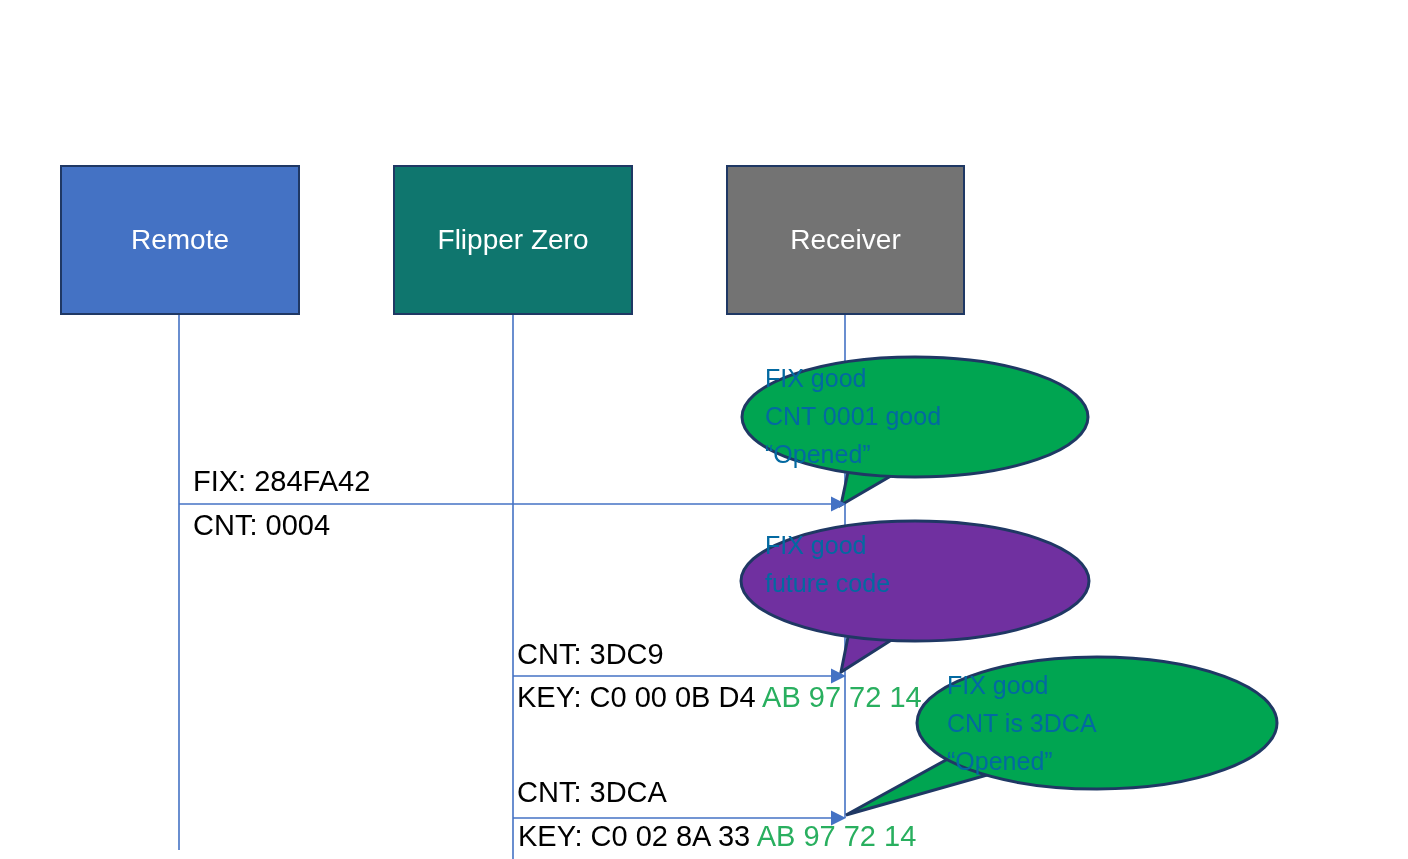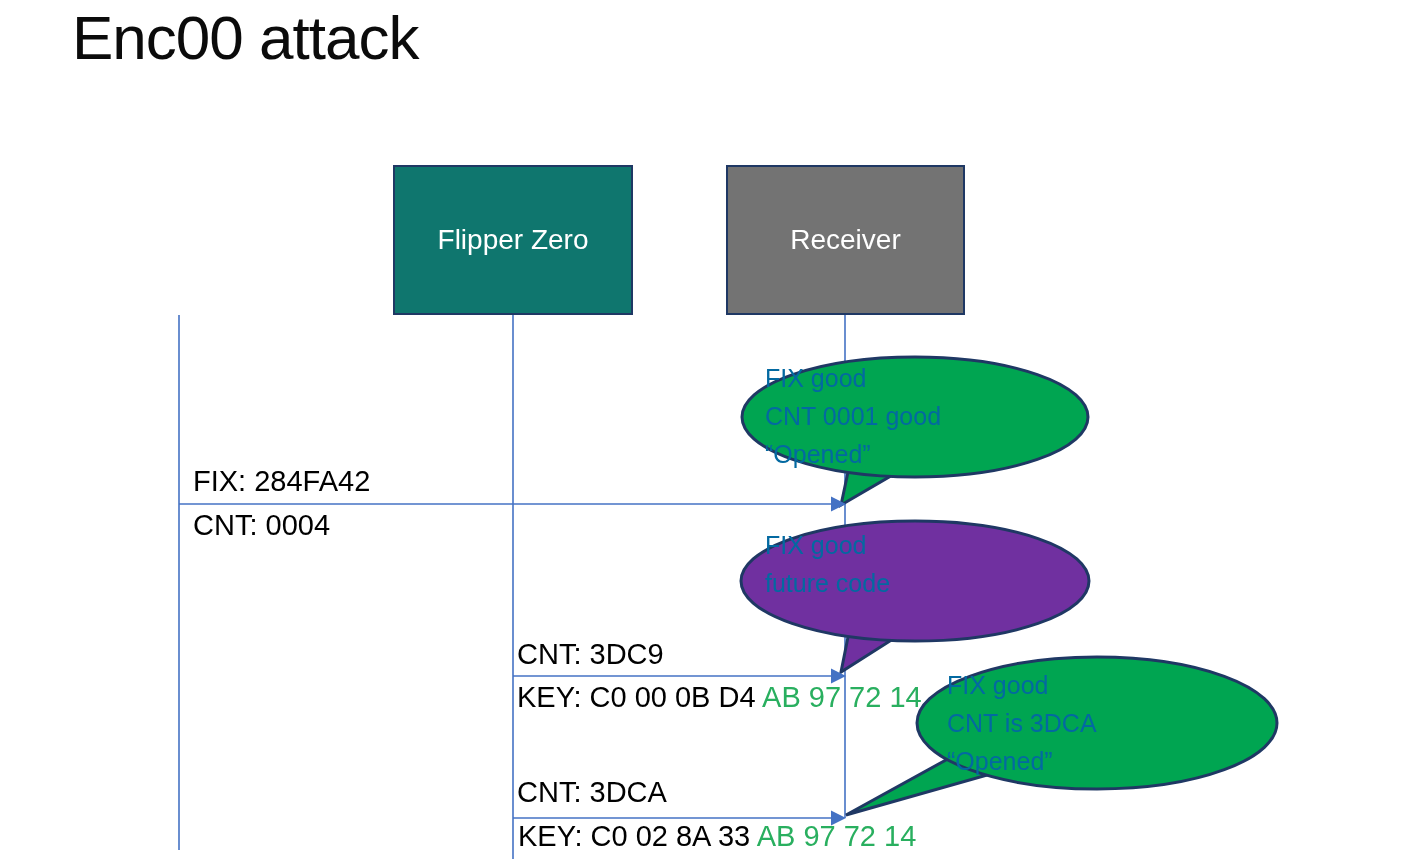--- a/index.html
+++ b/index.html
@@ -34,22 +34,24 @@
   }
   .bubble-text-1{left:765px;top:359px;}
   .bubble-text-2{left:765px;top:526px;}
   .bubble-text-3{left:947px;top:666px;}
 </style>
 </head>
 <body>
 
 <div class="slide">
 
-  <div class="title">Enc00 attack</div>
 
+  <div class="actor actor-remote" style="background-color: rgb(68, 114, 196);">
+    <span class="label">Remote</span>
+  </div>
   <div class="actor actor-flipper" style="background-color: #0f766e;">
     <span class="label">Flipper Zero</span>
   </div>
   <div class="actor actor-receiver" style="background-color: #737373;">
     <span class="label">Receiver</span>
   </div>
 
   <svg class="diagram-svg" width="1408" height="859" viewBox="0 0 1408 859">
 
     <line x1="179" y1="315" x2="179" y2="850" stroke="#4472C4" stroke-width="1.6"></line>

